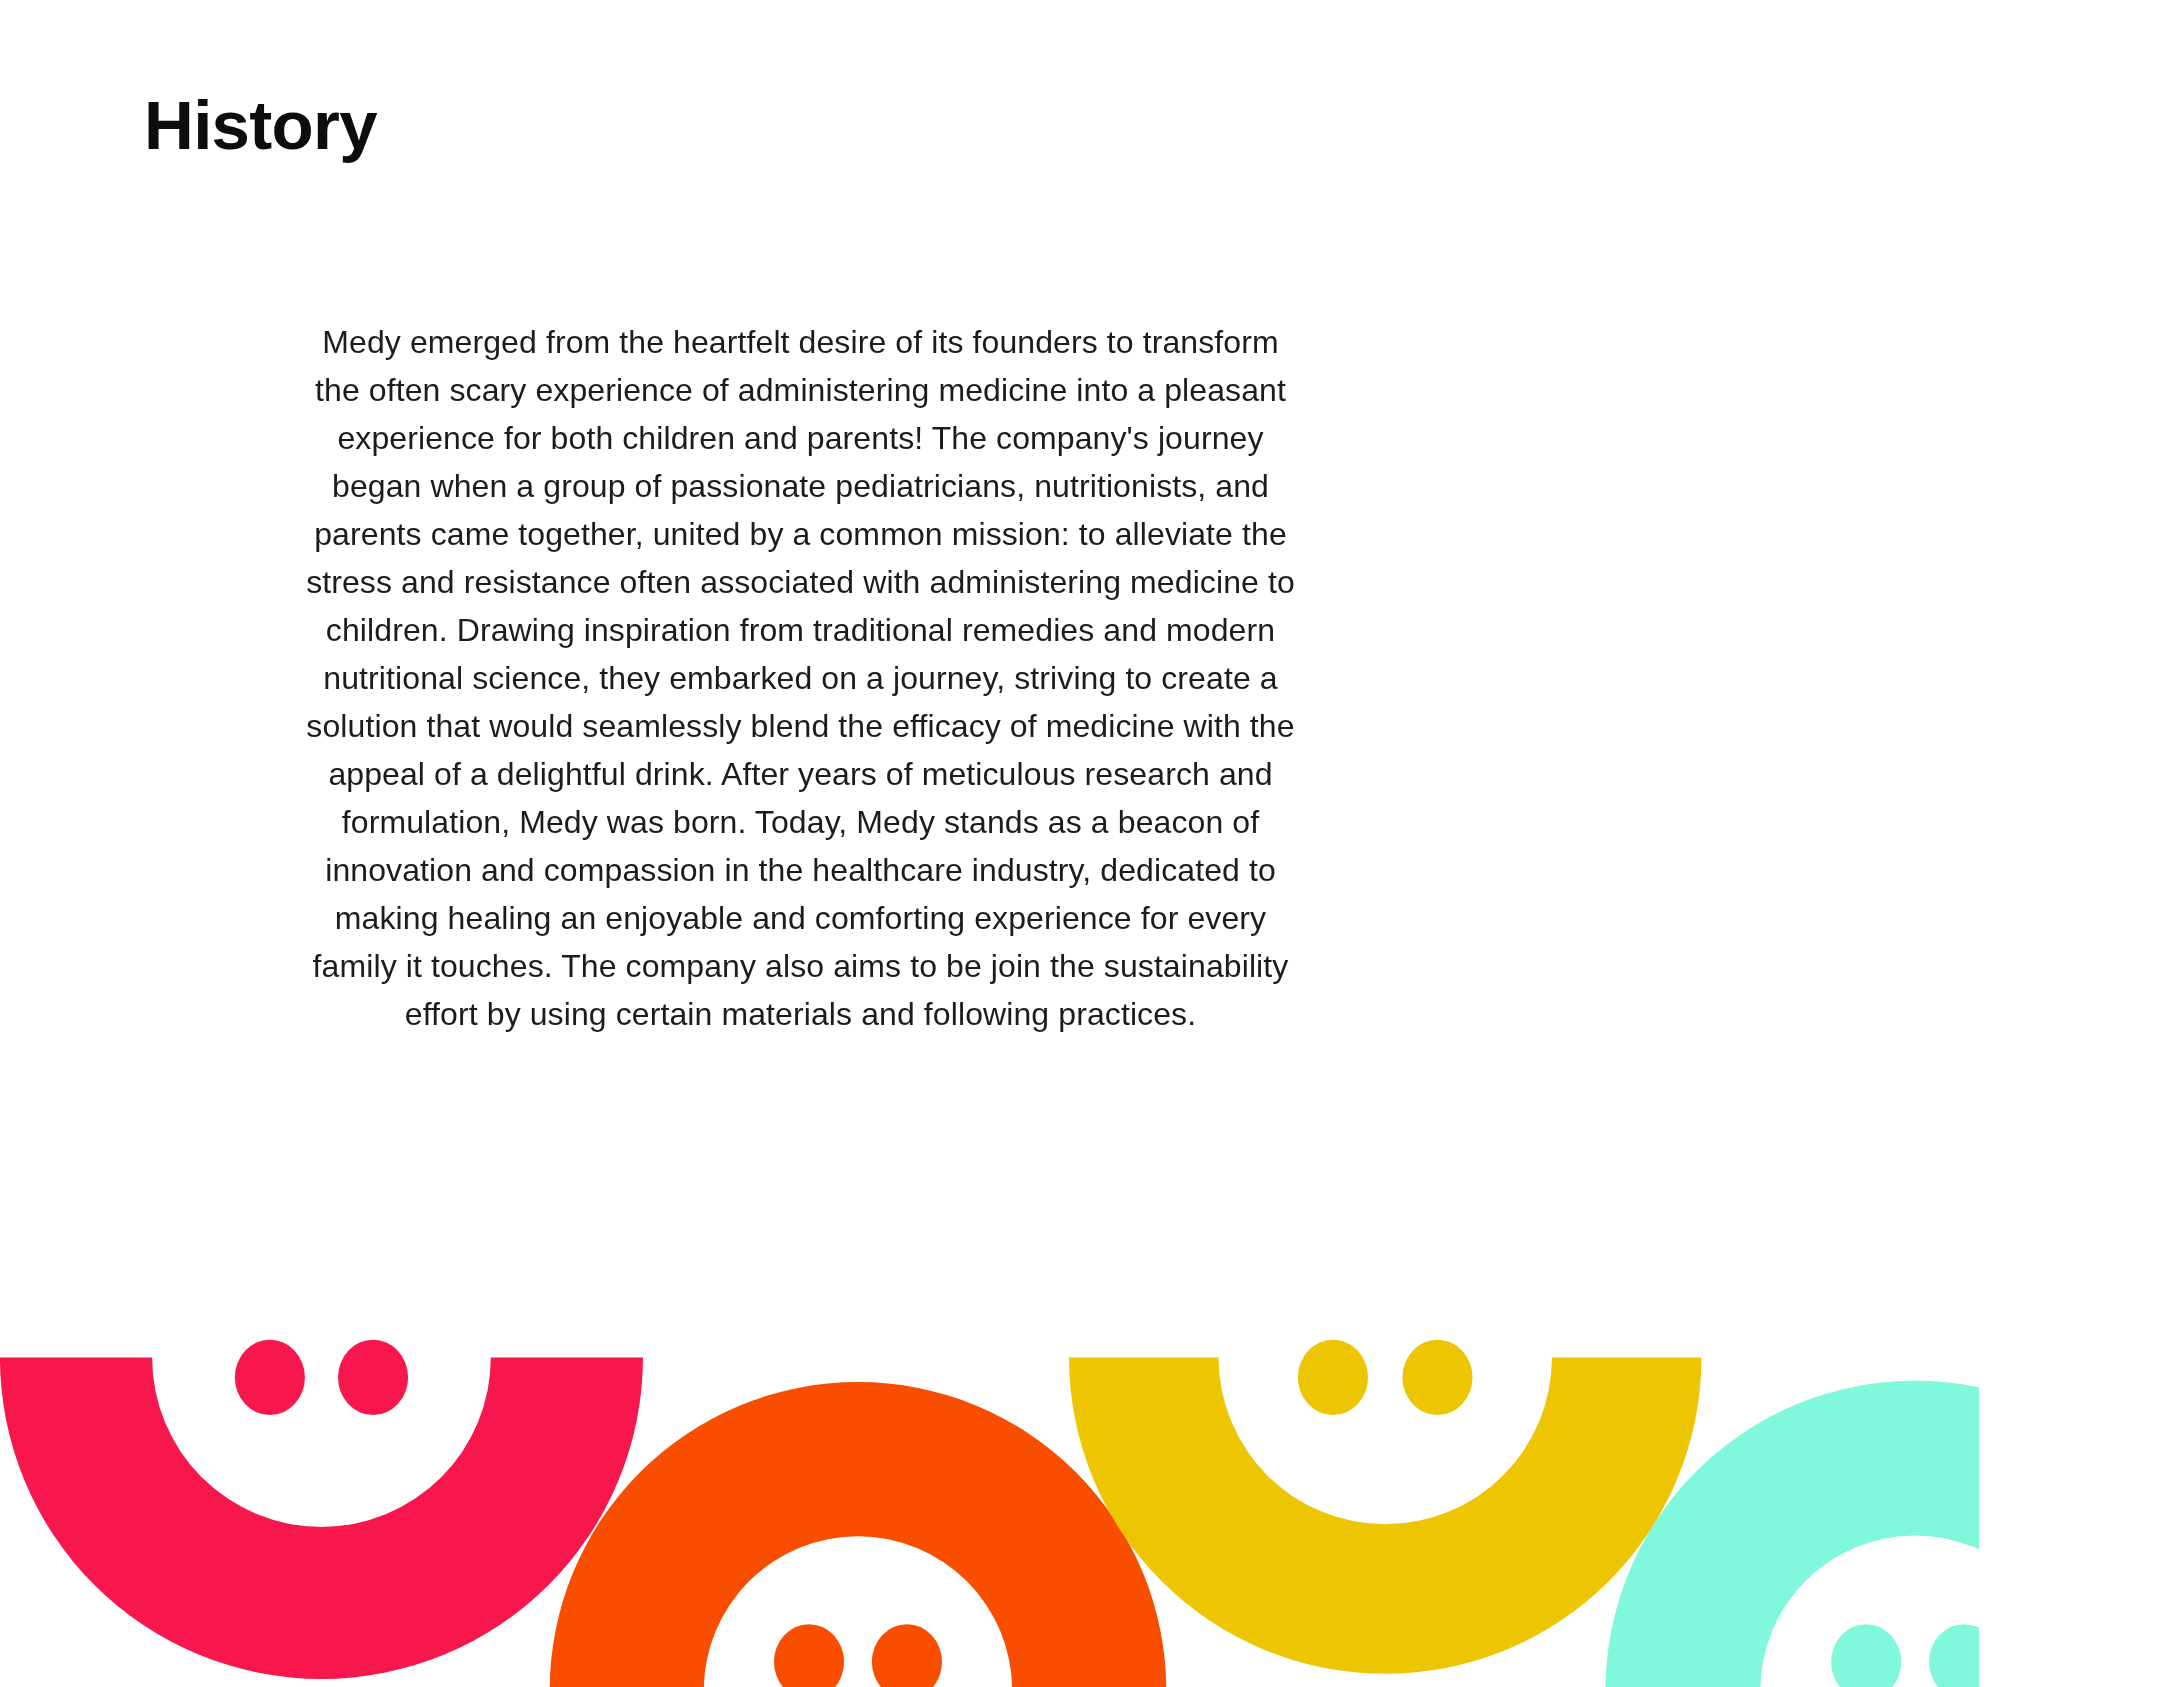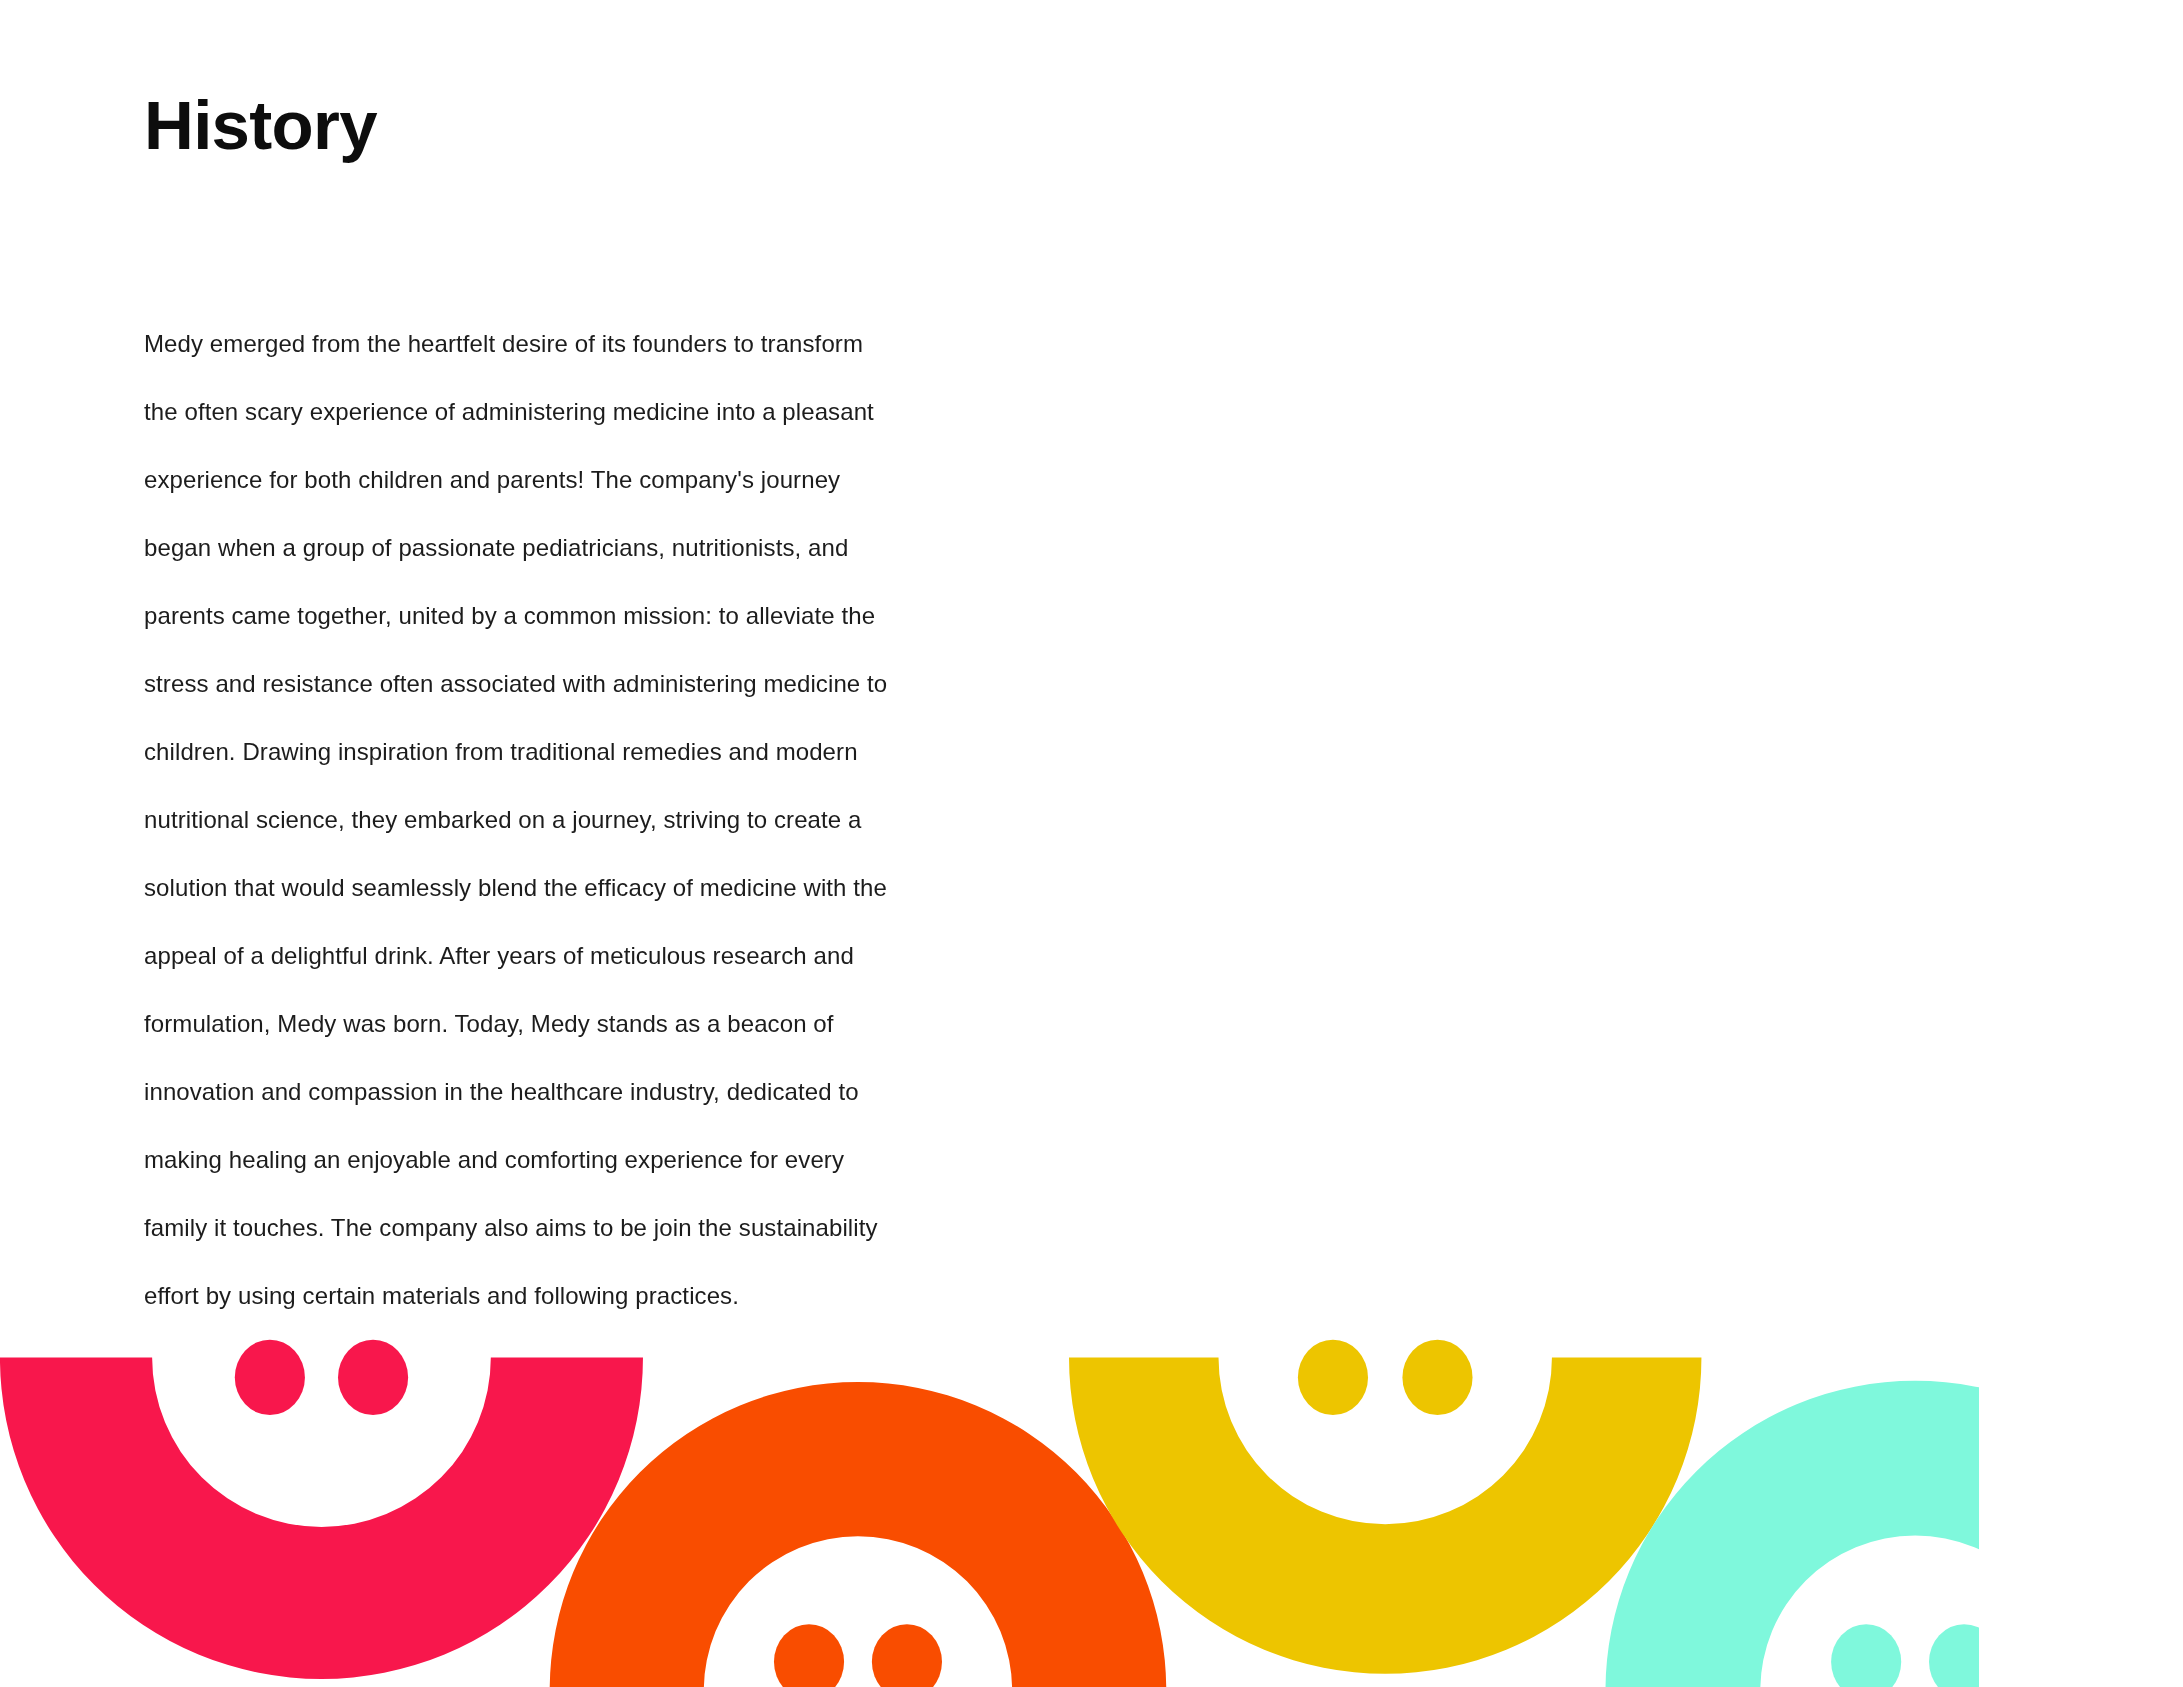--- a/index.html
+++ b/index.html
@@ -3,41 +3,42 @@
 <meta charset="utf-8">
 <style>
   html, body { margin: 0; padding: 0; background: #ffffff; }
   .page {
     position: relative;
     width: 1979px;
     height: 1687px;
     background: #ffffff;
     overflow: hidden;
     font-family: "Liberation Sans", sans-serif;
+    text-align: center;
   }
   .title {
     position: absolute;
     left: 144px;
     top: 91px;
     margin: 0;
     font-size: 69px;
     line-height: 1;
     font-weight: 900;
     letter-spacing: -0.7px;
     color: #0d0d0d;
   }
   .body-text {
     position: absolute;
     left: 144px;
     top: 310px;
     width: 1297px;
-    margin: 0;
-    font-size: 24px;
+    margin: 8px;
+    font-size: 32px;
     font-weight: 400;
-    line-height: 68px;
+    line-height: 48px;
     letter-spacing: 0.1px;
     color: #1c1c1c;
     white-space: pre-line;
   }
   .deco {
     position: absolute;
     left: 0;
     bottom: 0;
     width: 2183px;
     height: 430px;

